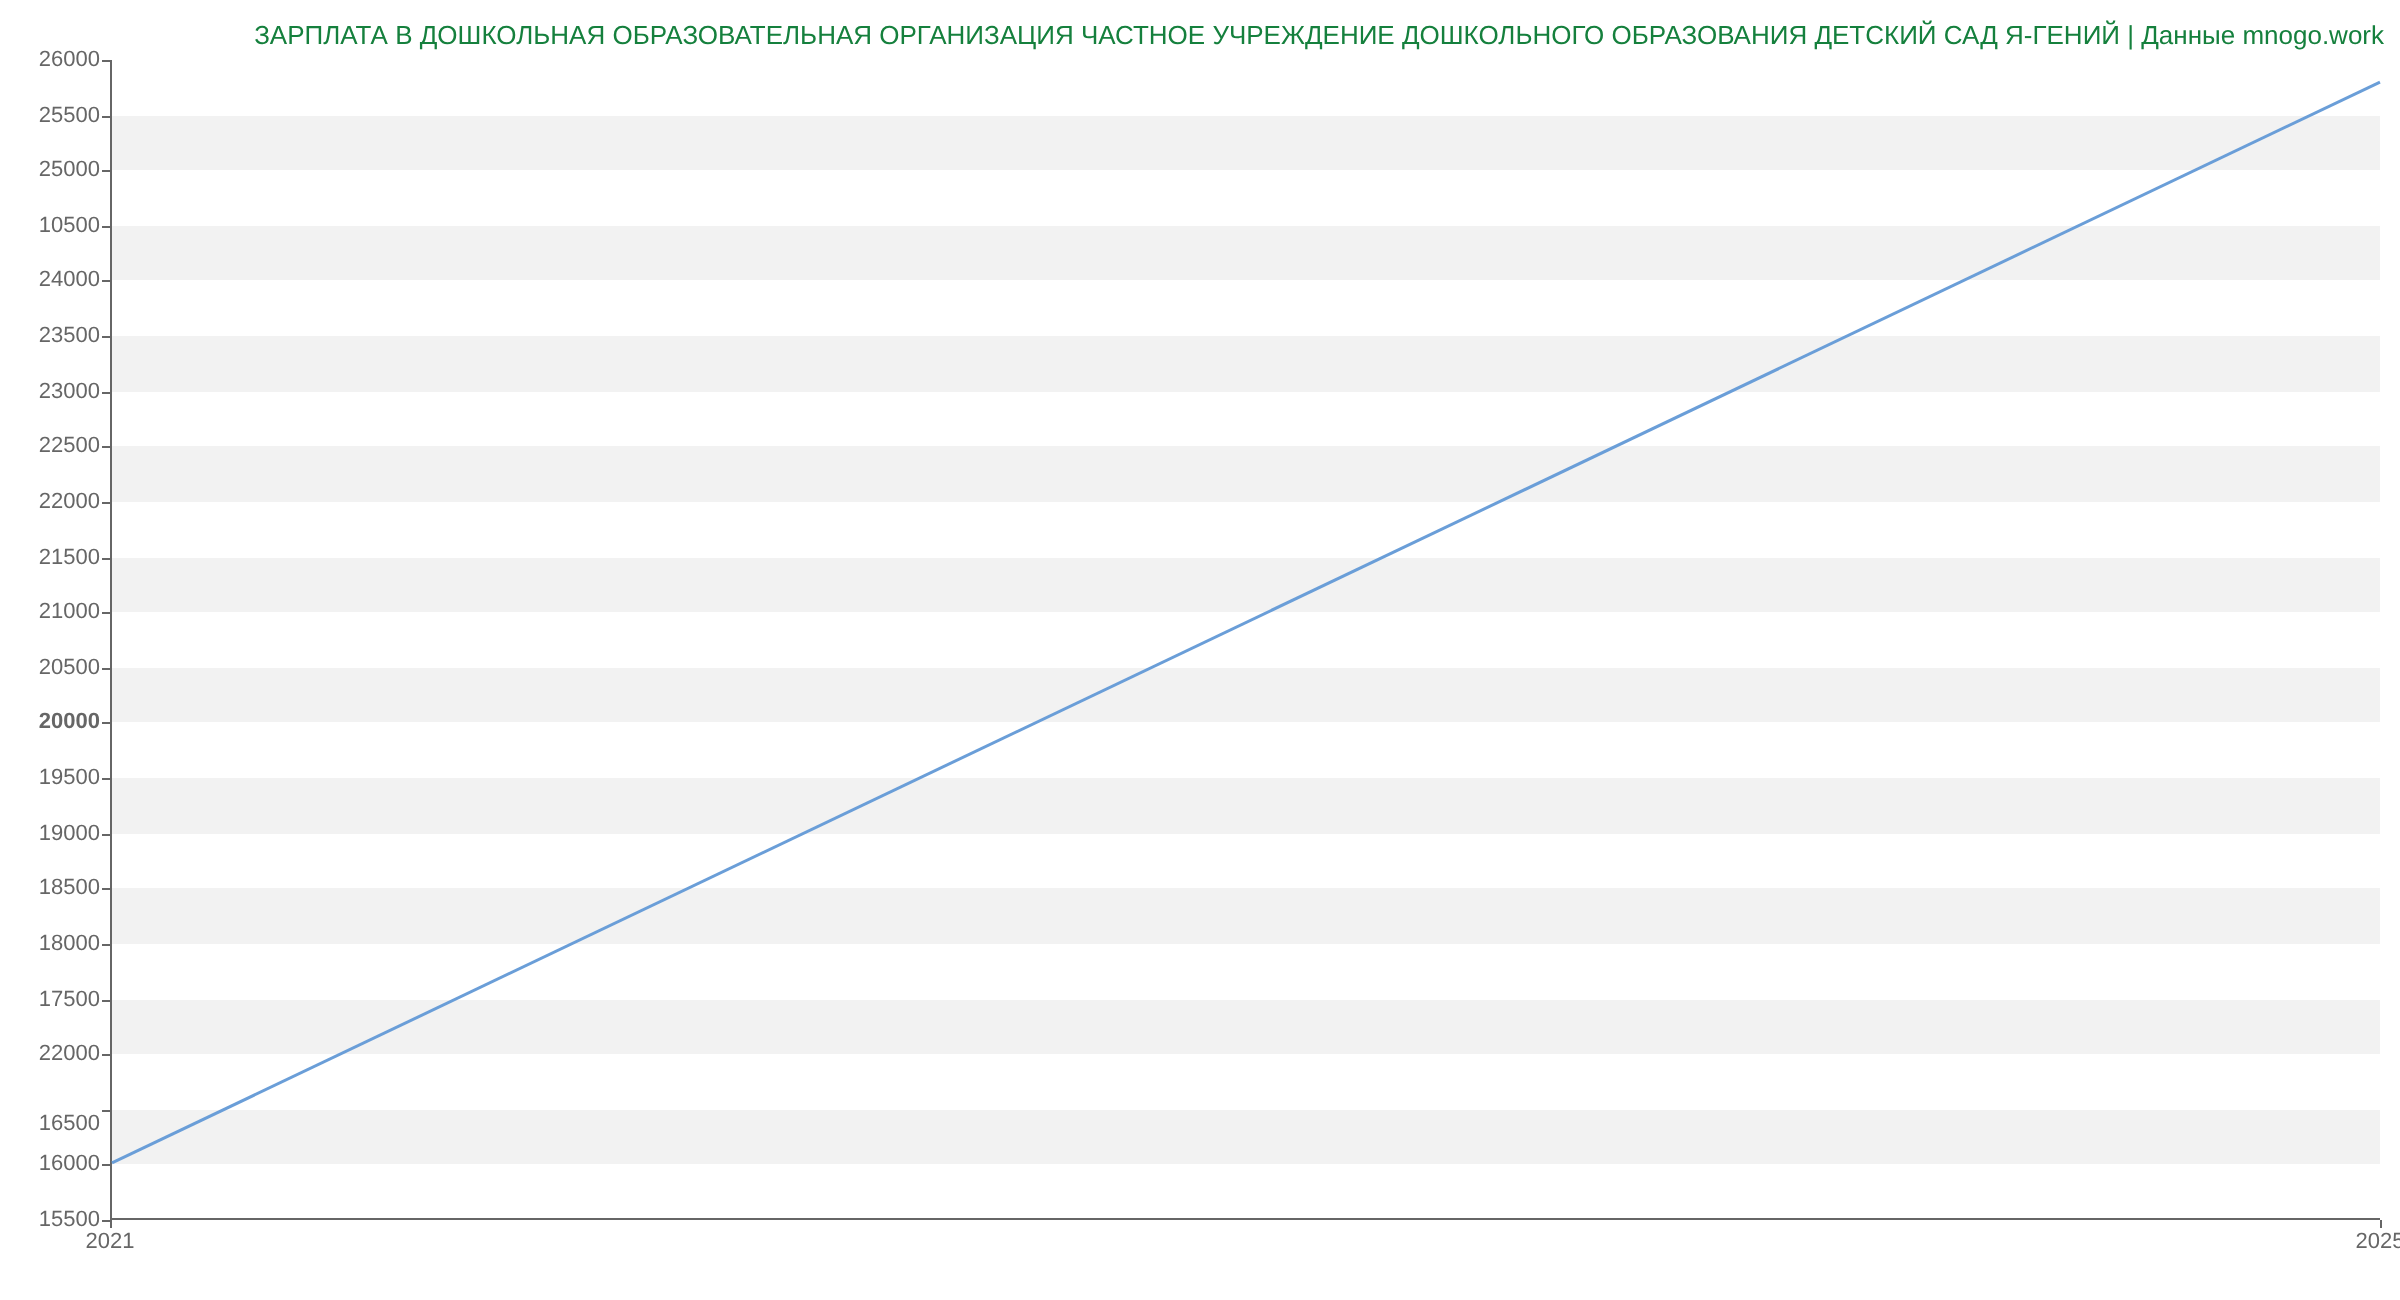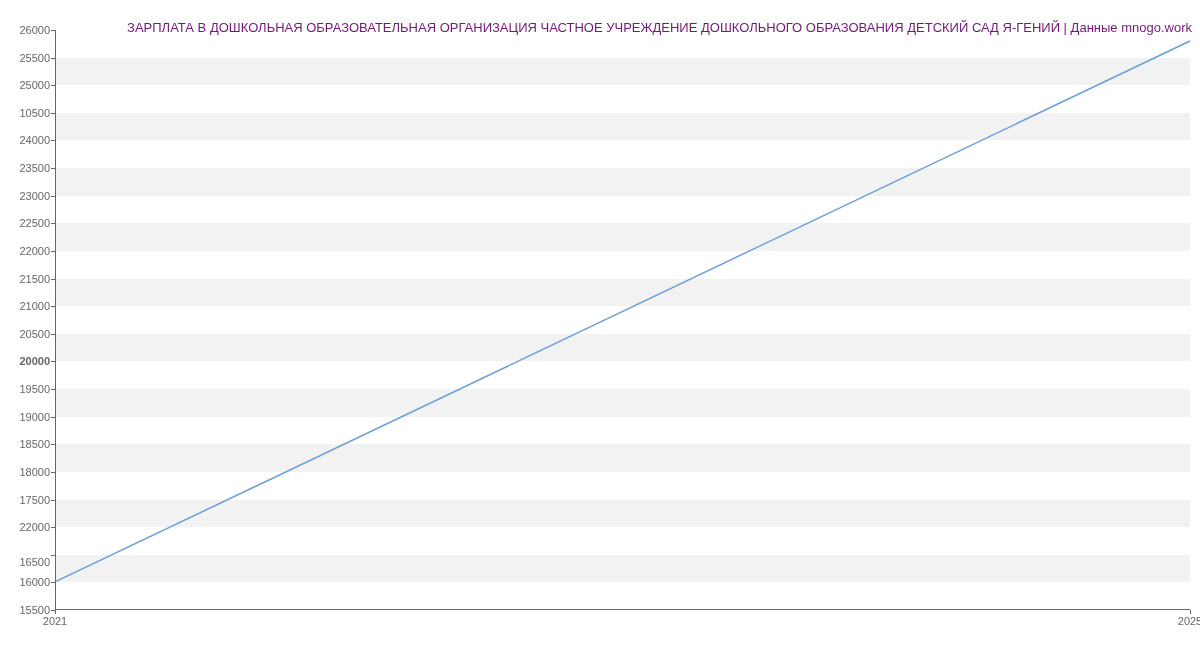--- a/index.html
+++ b/index.html
@@ -5,24 +5,24 @@
     * { margin: 0; padding: 0; box-sizing: border-box; }
     body {
       width: 1200px;
       height: 650px;
       font-family: Arial, sans-serif;
       background: #fff;
       position: relative;
     }
     .title {
       position: absolute;
-      top: 20px;
+      top: 10px;
       right: 8px;
       font-size: 13px;
-      color: #701a75;
+      color: #15803d;
       white-space: nowrap;
     }
     .chart-container {
       position: absolute;
       top: 30px;
       left: 55px;
       width: 1135px;
       height: 580px;
     }
     .plot-area {

